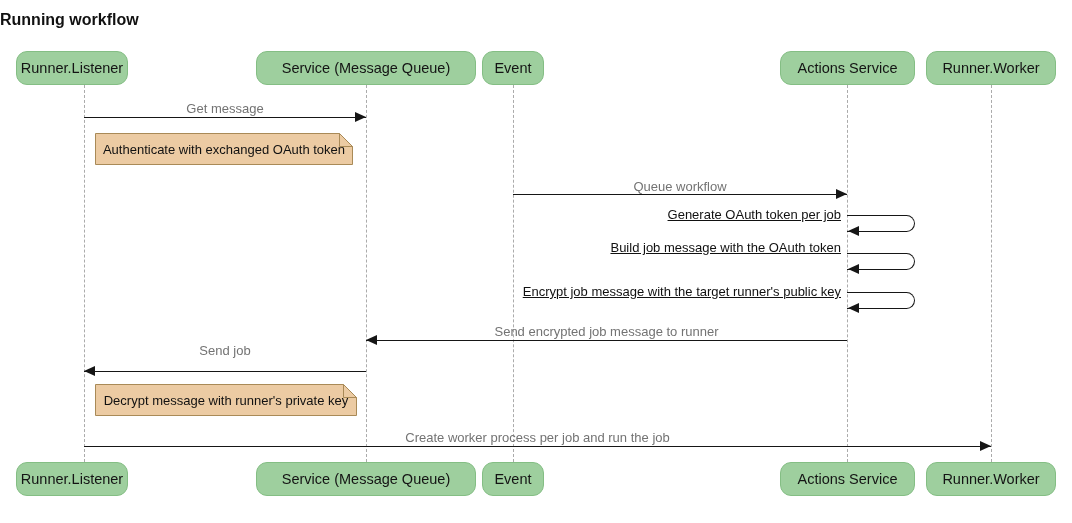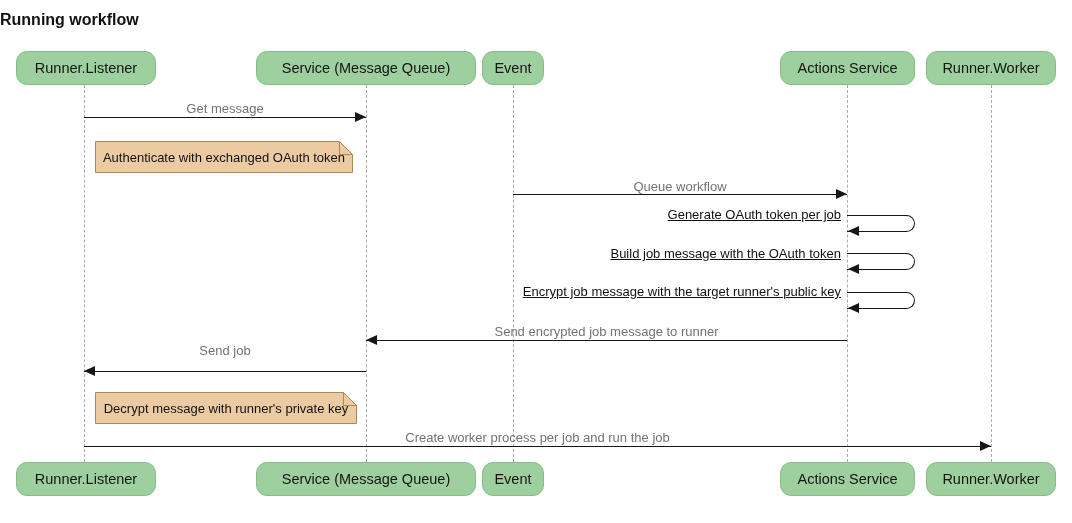--- a/index.html
+++ b/index.html
@@ -12,42 +12,42 @@
     font-size:16px;font-weight:bold;color:#111;
   }
   
   .actor{
     position:absolute;height:34px;box-sizing:border-box;
     background:#9ECF9E;border:1px solid #84BE84;border-radius:11px;
     display:flex;align-items:center;justify-content:center;
     font-size:14.5px;color:#141414;white-space:nowrap;
   }
   .row-top{top:51px}.row-bot{top:462px}
-  .ax0{left:16px;width:140px}
+  .ax0{left:16px;width:112px}
   .ax1{left:256px;width:220px}
   .ax2{left:482px;width:62px}
   .ax3{left:780px;width:135px}
   .ax4{left:926px;width:130px}
   
   .lifeline{position:absolute;top:85px;height:377px;width:0;border-left:1px dashed #ABABAB;}
   .lx0{left:84px}.lx1{left:366px}.lx2{left:513px}.lx3{left:847px}.lx4{left:991px}
   
   .mline{position:absolute;height:0;border-top:1px solid #161616;}
   .mlabel{position:absolute;font-size:13px;line-height:14px;color:#737373;
           text-align:center;white-space:nowrap;}
   .ah{position:absolute;width:0;height:0;}
   .ah-r{border-top:5px solid transparent;border-bottom:5px solid transparent;border-left:11px solid #161616;}
   .ah-l{border-top:5px solid transparent;border-bottom:5px solid transparent;border-right:11px solid #161616;}
   
   .loop{position:absolute;left:847px;width:68px;height:17px;box-sizing:border-box;
         border:1px solid #161616;border-left:none;border-radius:0 9px 9px 0;}
   .looplabel{position:absolute;right:231px;font-size:13px;line-height:14px;
              color:#111;text-align:right;white-space:nowrap;text-decoration:underline;}
   
-  .note{position:absolute;margin-top:8px;}
+  .note{position:absolute;}
   .note svg{display:block}
   .note path{fill:#ECCBA3;stroke:#A98A57;stroke-width:1;}
   .note-text{
     position:absolute;left:0;top:0;width:100%;height:100%;
     display:flex;align-items:center;justify-content:center;
     font-size:13px;color:#111;white-space:nowrap;
   }
 </style>
 </head>
 <body>
@@ -87,21 +87,21 @@
   </div>
 
   <div class="mlabel" style="left:513px;width:334px;top:180px">Queue workflow</div>
   <div class="mline" style="left:513px;width:334px;top:194px"></div>
   <div class="ah ah-r" style="left:836px;top:189px"></div>
 
   <div class="looplabel" style="top:208px">Generate OAuth token per job</div>
   <div class="loop" style="top:215px"></div>
   <div class="ah ah-l" style="left:848px;top:226px"></div>
 
-  <div class="looplabel" style="top:247px">Build job message with the OAuth token</div>
+  <div class="looplabel" style="top:241px">Build job message with the OAuth token</div>
   <div class="loop" style="top:253px"></div>
   <div class="ah ah-l" style="left:848px;top:264px"></div>
 
   <div class="looplabel" style="top:285px">Encrypt job message with the target runner's public key</div>
   <div class="loop" style="top:292px"></div>
   <div class="ah ah-l" style="left:848px;top:303px"></div>
 
   <div class="mlabel" style="left:366px;width:481px;top:325px">Send encrypted job message to runner</div>
   <div class="mline" style="left:366px;width:481px;top:340px"></div>
   <div class="ah ah-l" style="left:366px;top:335px"></div>

